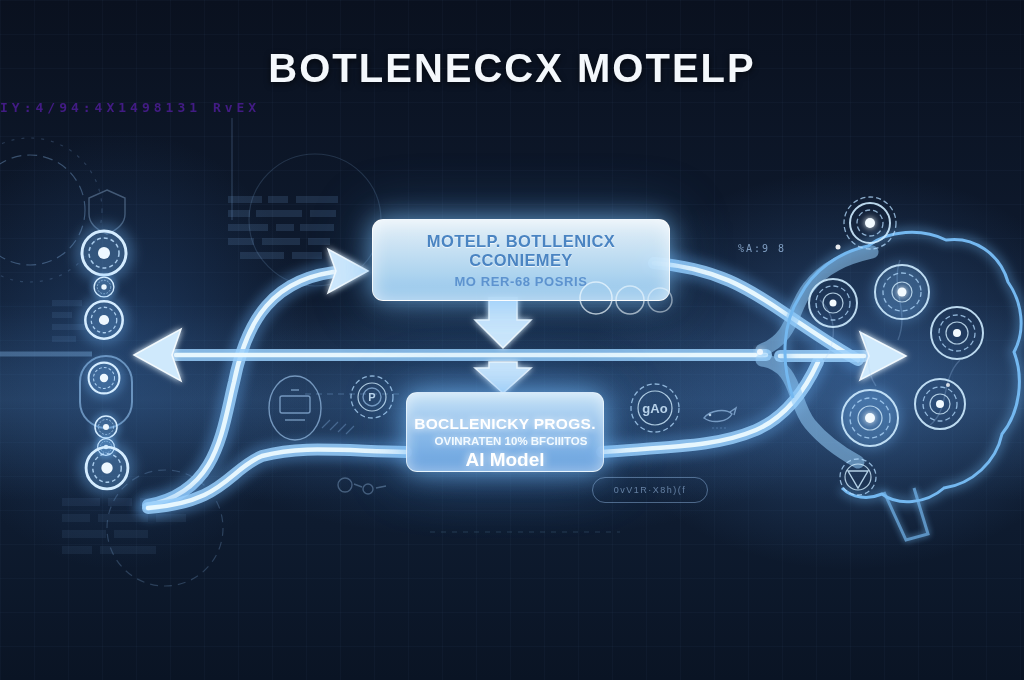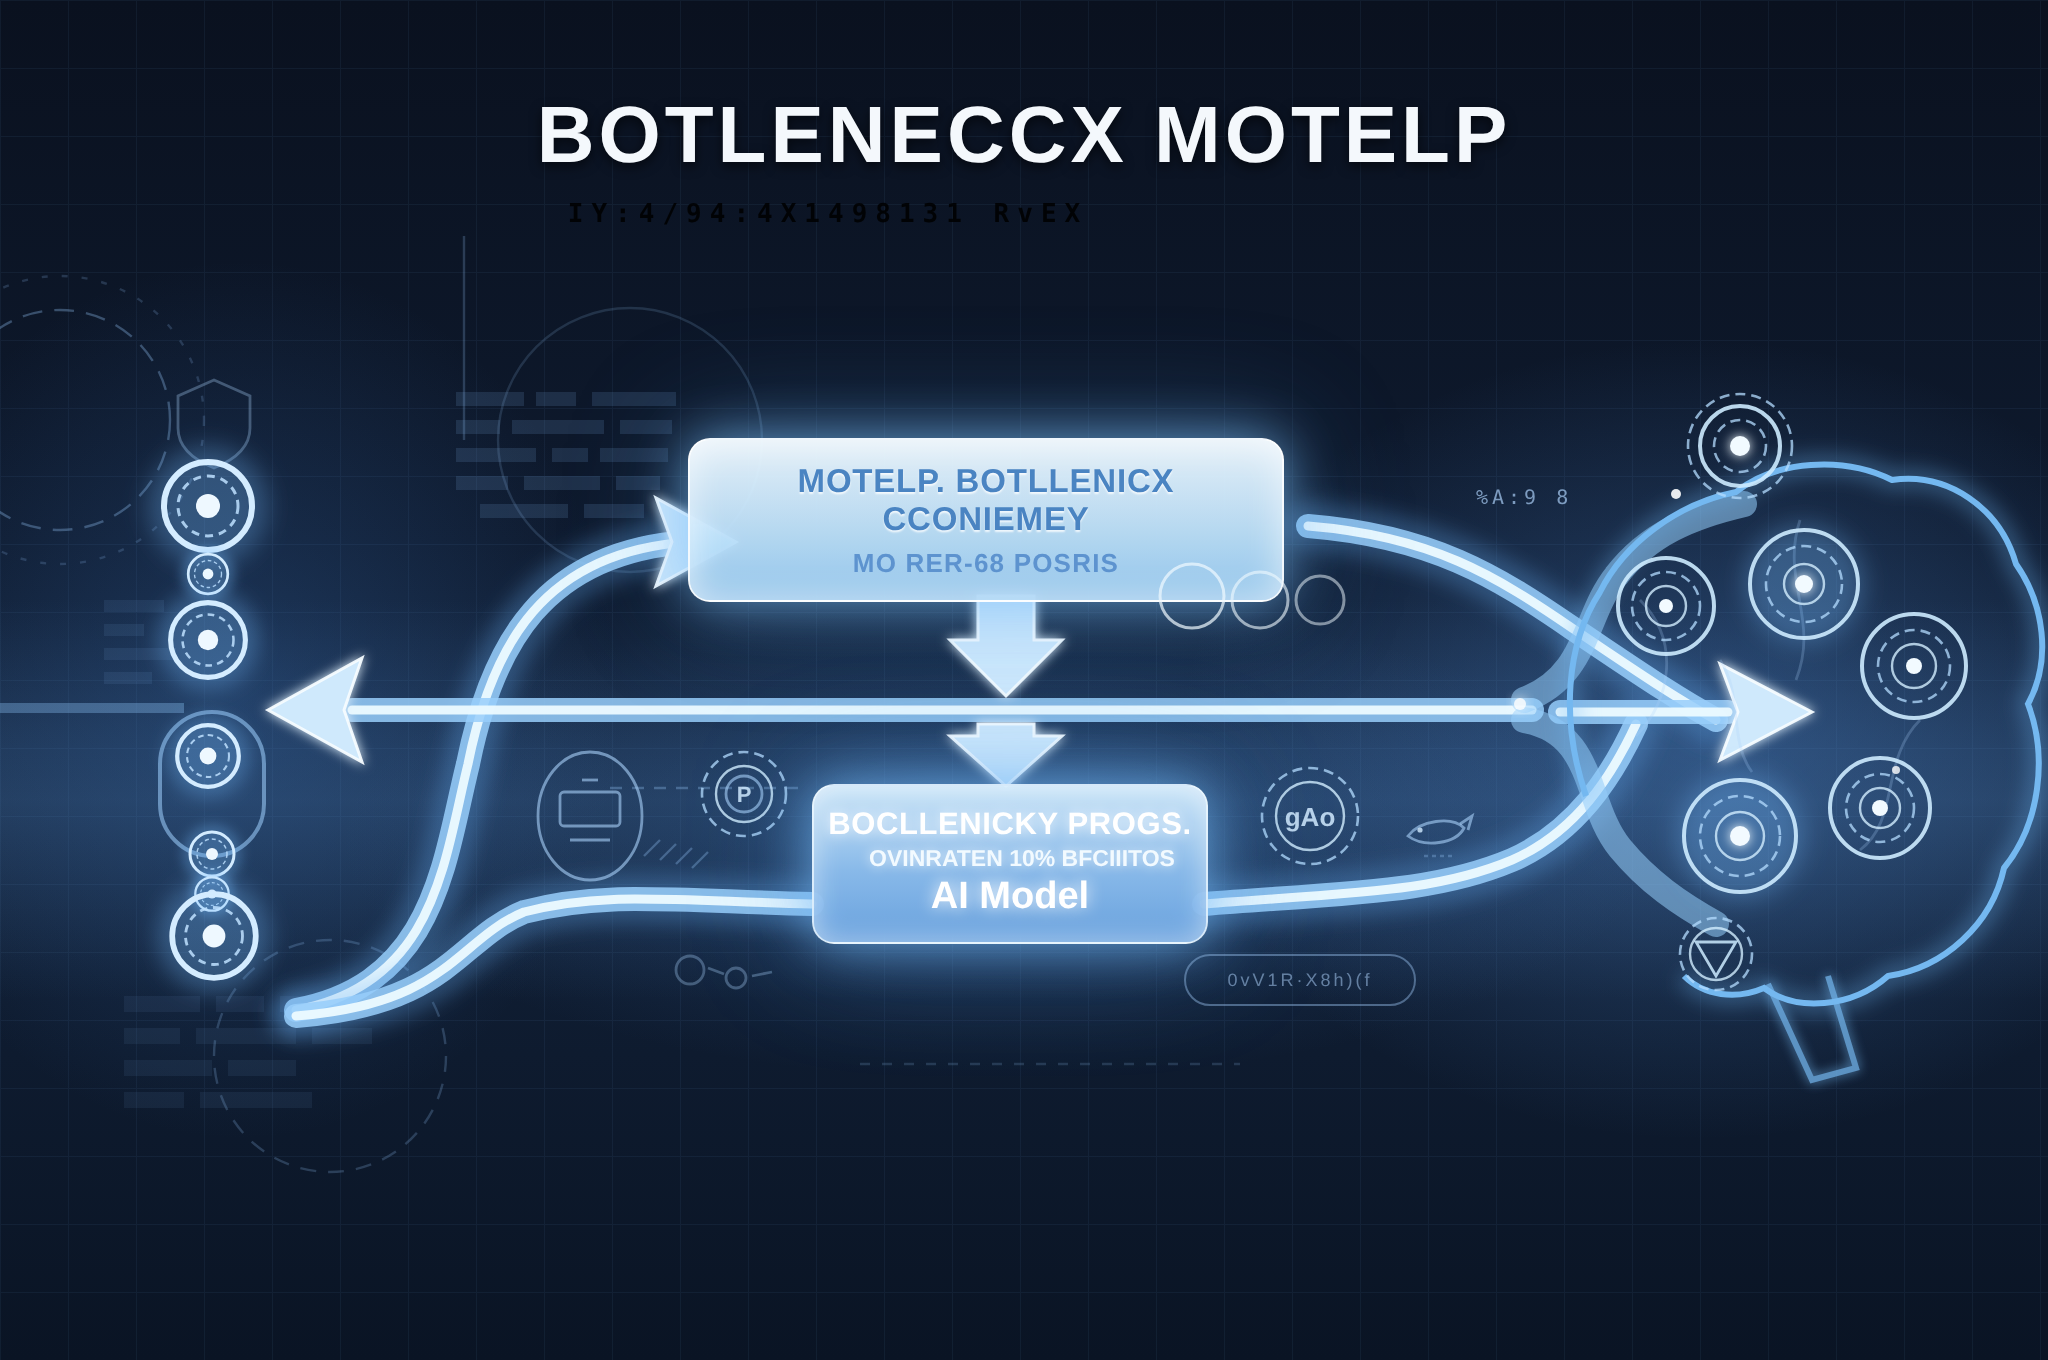--- a/index.html
+++ b/index.html
@@ -9,41 +9,42 @@
     font-family:"Liberation Sans",sans-serif;
   }
   #scene{position:absolute;left:0;top:0;z-index:1;}
   .overlay{position:absolute;z-index:3;}
   #title{
     left:0;top:46px;width:1024px;text-align:center;
     color:#f4f8fc;font-size:40px;font-weight:bold;letter-spacing:2px;
     text-shadow:0 2px 6px rgba(0,0,0,.6);
   }
   #subtitle{
-    left:0;top:100px;width:828px;text-align:center;
-    color:#000000;font-size:13px;font-weight:bold;letter-spacing:4px;
+    left:0;top:100px;width:828px;
+    color:#4c1d95;font-size:13px;font-weight:bold;letter-spacing:4px;
     font-family:"DejaVu Sans Mono",monospace;opacity:.85;
   }
   .procbox{
     border-radius:11px;display:flex;flex-direction:column;justify-content:center;
     align-items:center;text-align:center;
   }
   #top-box{
-    left:344px;top:219px;width:296px;height:80px;
+    left:372px;top:219px;width:296px;height:80px;
     background:linear-gradient(180deg,rgba(236,248,255,.97) 0%,rgba(178,218,247,.96) 70%,rgba(150,202,242,.96) 100%);
     border:1px solid rgba(255,255,255,.85);
     box-shadow:0 0 26px rgba(130,200,255,.65),0 0 60px rgba(90,160,235,.35),inset 0 0 18px rgba(255,255,255,.65);
   }
   #top-box .l1{color:#4a84c2;font-size:16.5px;font-weight:bold;letter-spacing:.4px;text-shadow:0 1px 1px rgba(255,255,255,.8);}
   #top-box .l2{color:#5d93cf;font-size:13px;font-weight:bold;margin-top:4px;letter-spacing:.6px;}
   #bottom-box{
     left:406px;top:392px;width:196px;height:78px;
     background:linear-gradient(180deg,rgba(206,233,252,.97) 0%,rgba(140,190,238,.96) 55%,rgba(108,166,228,.96) 100%);
     border:1px solid rgba(240,250,255,.8);
     box-shadow:0 0 26px rgba(120,190,250,.7),0 0 60px rgba(90,160,235,.4),inset 0 0 14px rgba(255,255,255,.5);
+    justify-content:flex-end;
   }
   #bottom-box .l1{color:#ffffff;font-size:15.5px;font-weight:bold;letter-spacing:.3px;text-shadow:0 0 7px rgba(255,255,255,.9);}
   #bottom-box .l2{color:#f2faff;font-size:11.5px;font-weight:bold;margin-top:2px;text-shadow:0 0 6px rgba(255,255,255,.8);margin-left:12px;}
   #bottom-box .l3{color:#ffffff;font-size:19px;font-weight:bold;margin-top:2px;text-shadow:0 0 8px rgba(255,255,255,.95);}
   #pill{
     left:592px;top:477px;width:114px;height:24px;border-radius:13px;
     border:1px solid rgba(150,190,235,.45);
     color:rgba(165,200,240,.55);font-size:9px;letter-spacing:1.5px;
     display:flex;align-items:center;justify-content:center;
     font-family:Liberation Sans, sans-serif;

